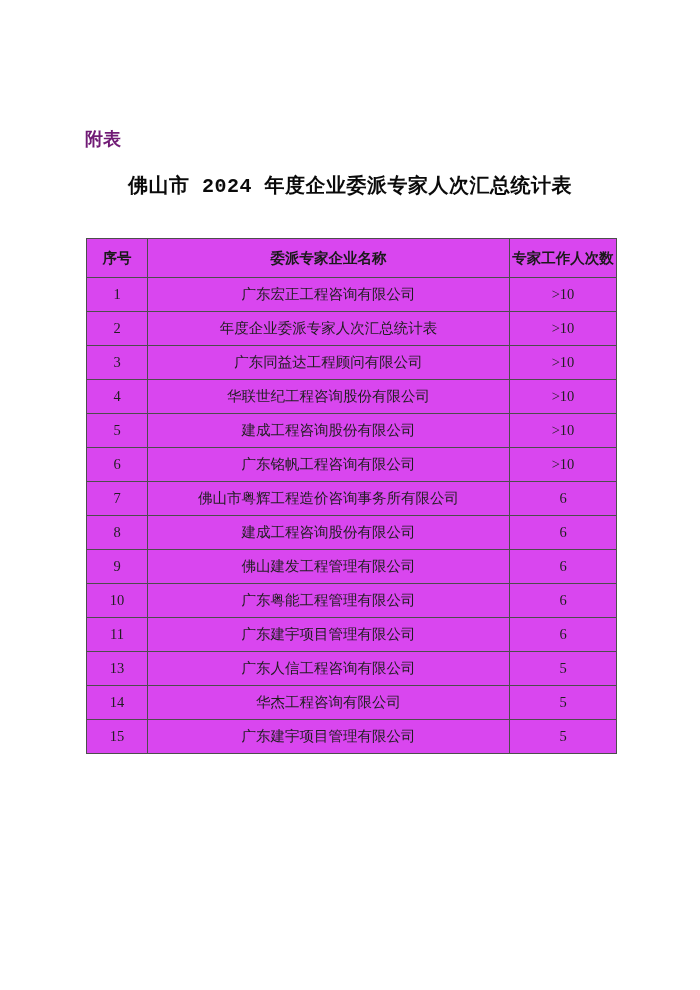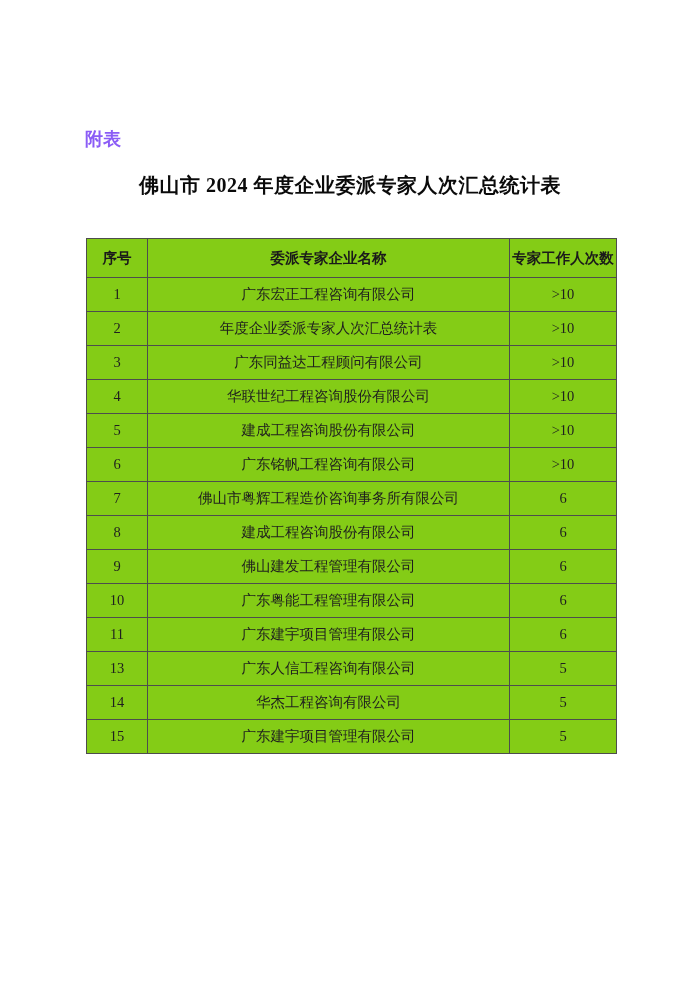--- a/index.html
+++ b/index.html
@@ -20,44 +20,44 @@
     inset: 0;
     background: #ffffff;
   }
   .appendix {
     position: absolute;
     left: 85px;
     top: 127px;
     font-family: "Liberation Sans", sans-serif;
     font-weight: bold;
     font-size: 18px;
-    color: #8b5cf6;
+    color: #701a75;
     text-align: center;
   }
   .title {
     position: absolute;
     left: 0;
     top: 172px;
     width: 700px;
     margin: 0;
     text-align: center;
-    font-family: Liberation Serif, serif;
+    font-family: Liberation Mono, monospace;
     font-weight: bold;
     font-size: 20px;
     letter-spacing: 0.5px;
     color: #0a0a0a;
   }
   table.summary {
     position: absolute;
     left: 86px;
     top: 238px;
     width: 530px;
     border-collapse: collapse;
     table-layout: fixed;
-    background: #84cc16;
+    background: #d946ef;
   }
   table.summary th,
   table.summary td {
     border: 1px solid #4d4d4d;
     text-align: center;
     vertical-align: middle;
     padding: 0;
     overflow: hidden;
     white-space: nowrap;
   }

